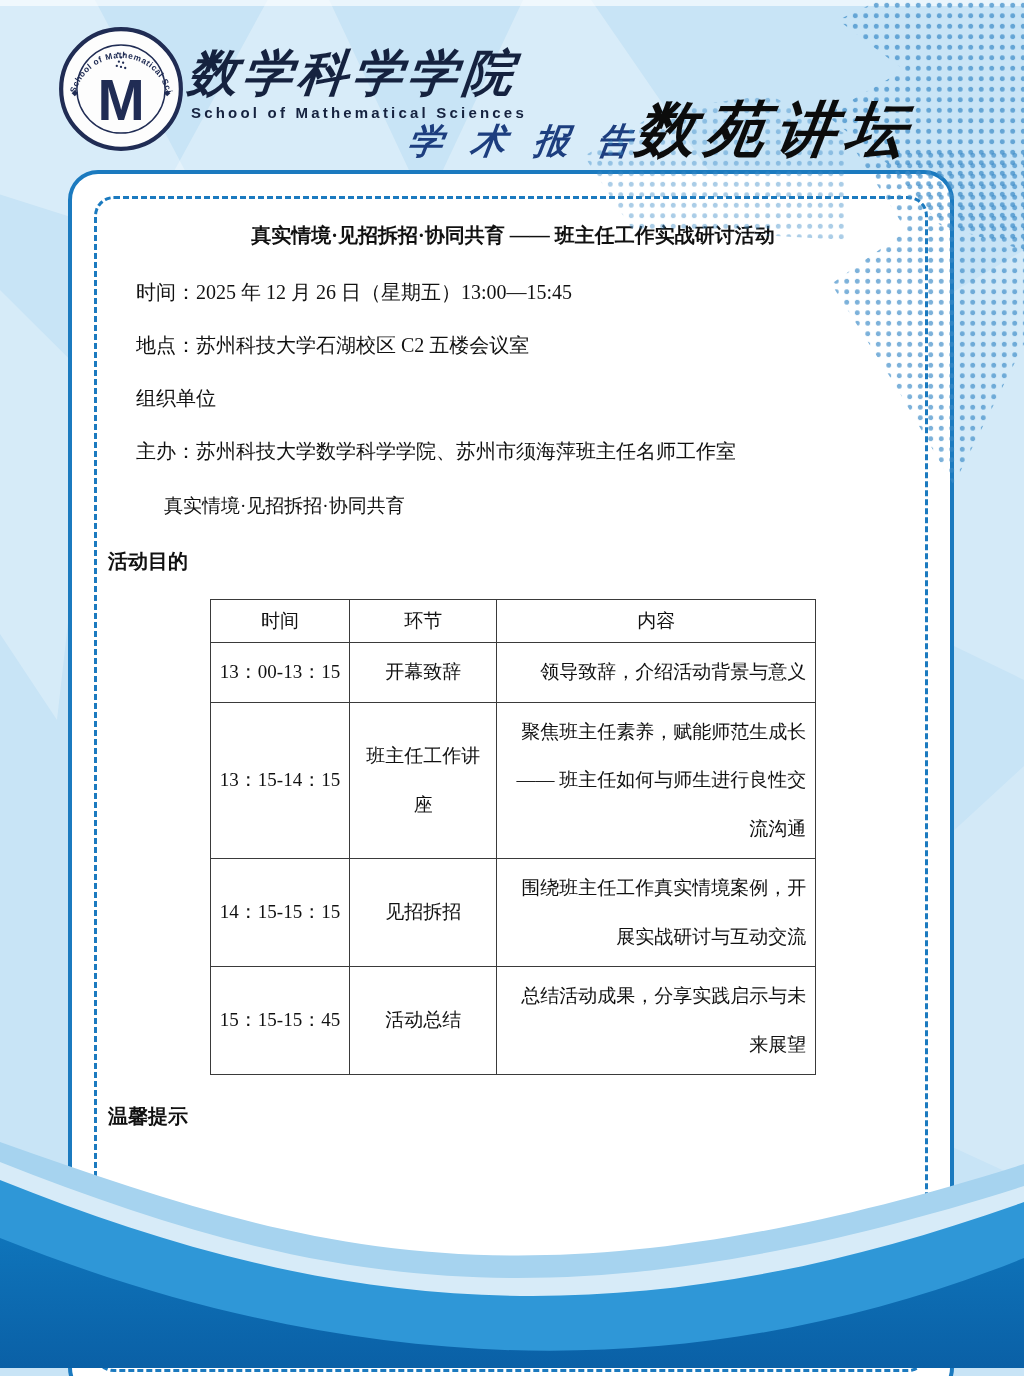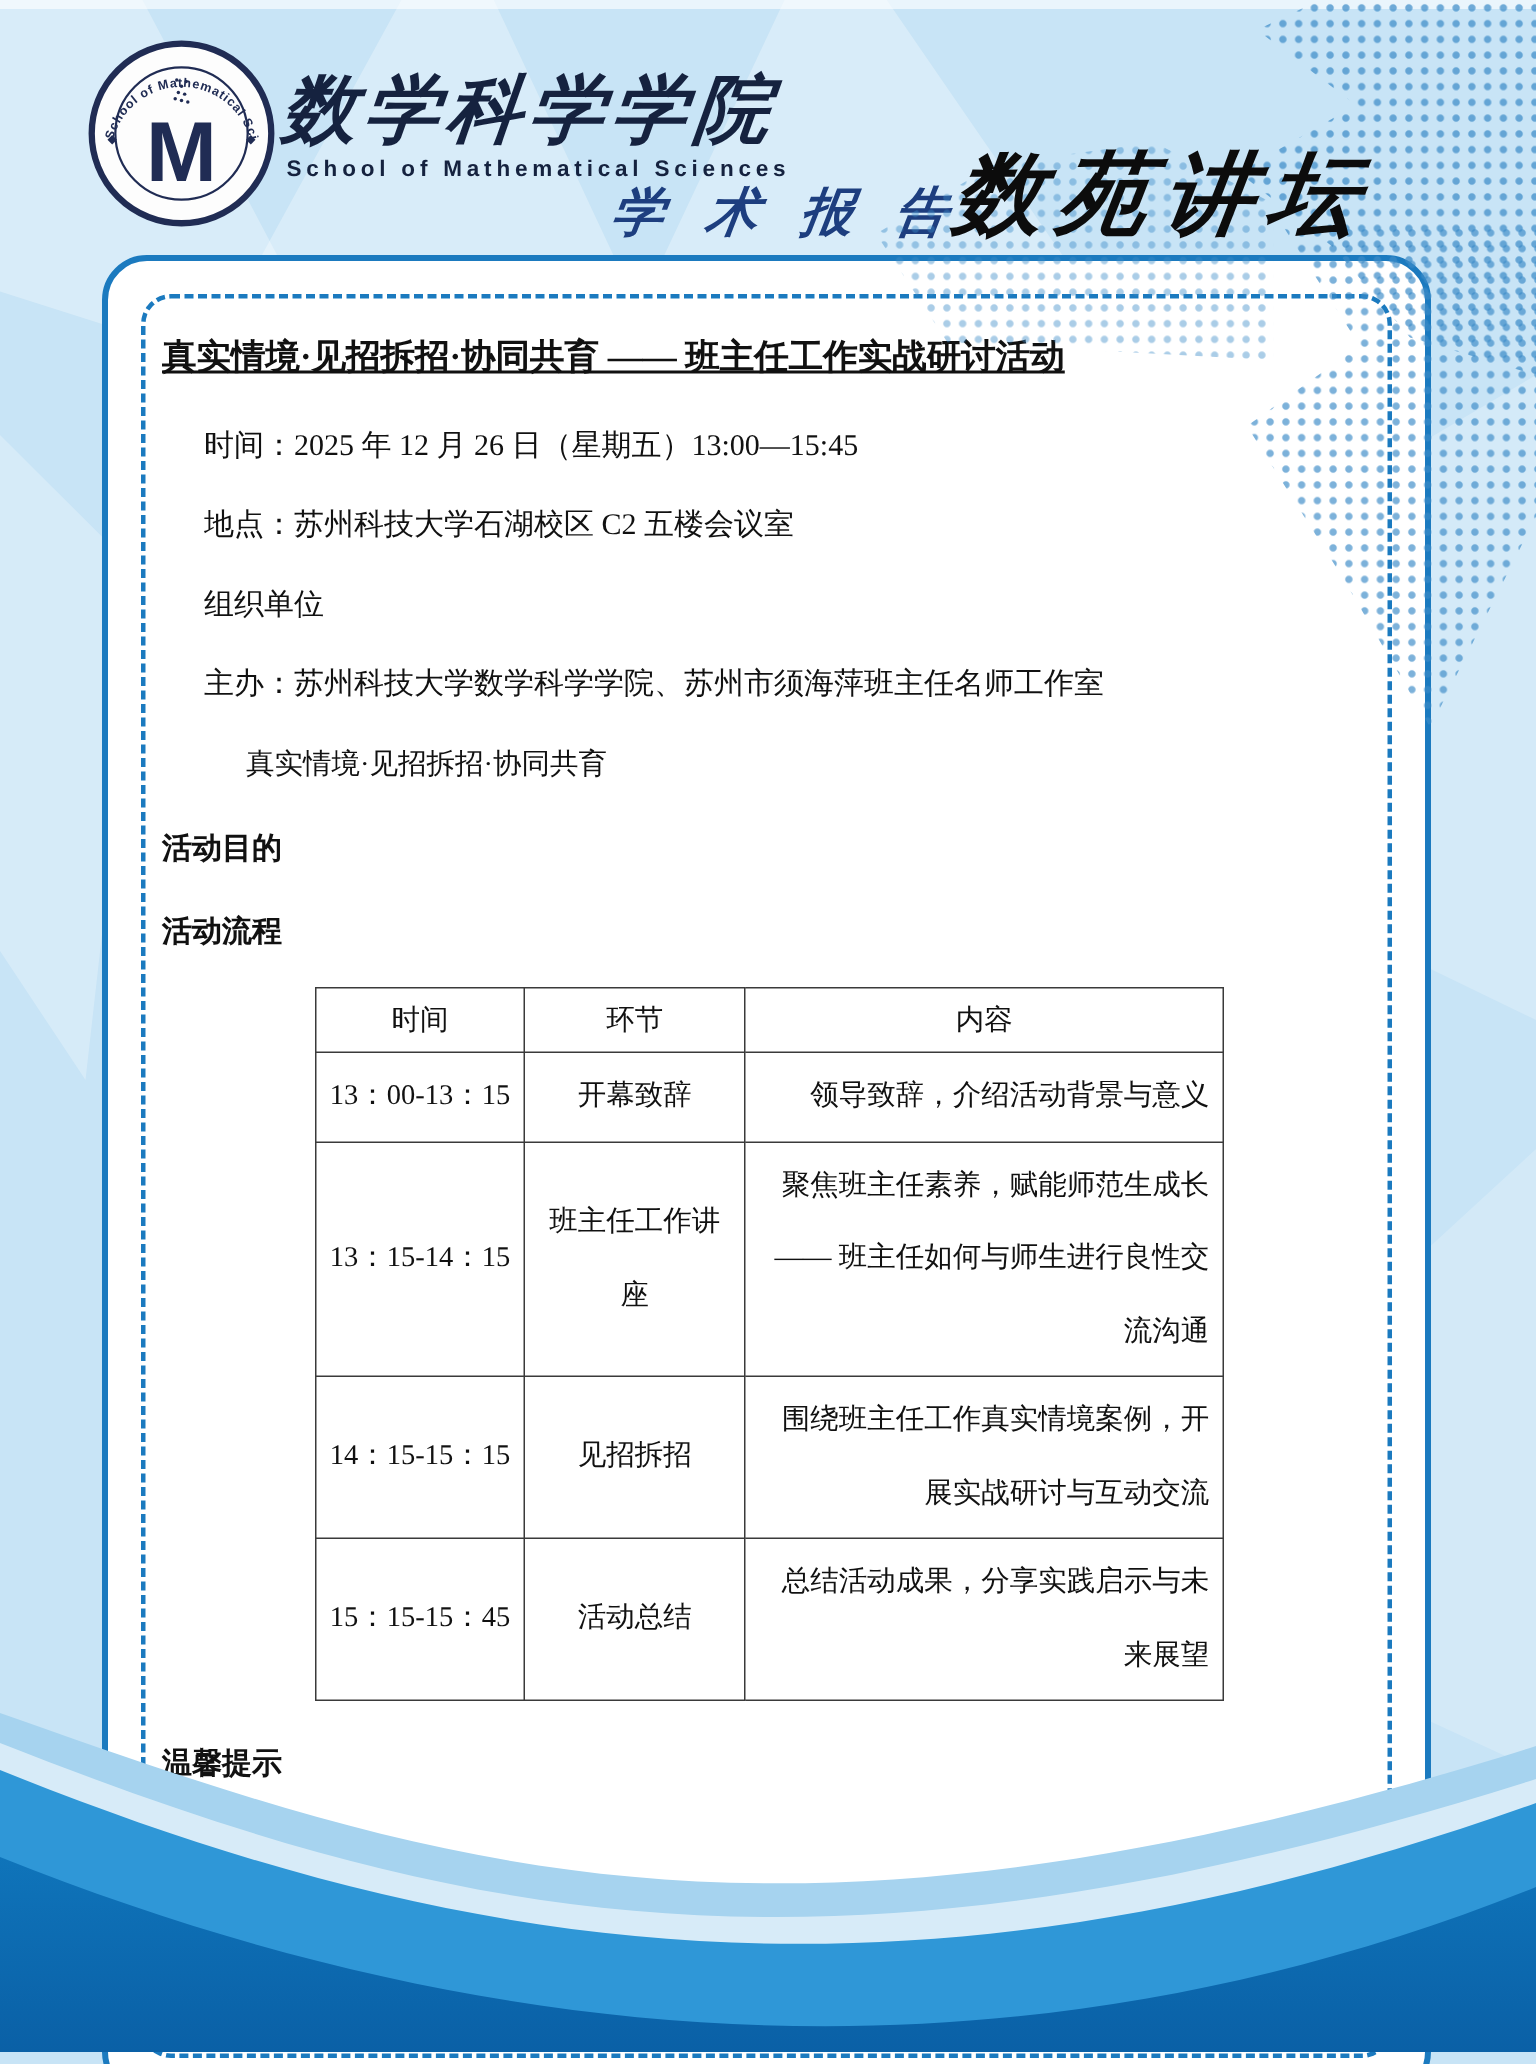--- a/index.html
+++ b/index.html
@@ -33,21 +33,21 @@
   .report{position:absolute;left:408px;top:118px;z-index:3;font-size:35px;font-weight:900;
           color:#1d3e7f;letter-spacing:28px;font-style:italic;transform:skewX(-8deg);}
   .forum{position:absolute;right:108px;top:90px;z-index:5;font-size:60px;font-weight:900;
          color:#0c0c0c;letter-spacing:10px;font-style:italic;transform:skewX(-8deg);}
   
   .card{position:absolute;left:68px;top:170px;width:878px;height:1220px;background:#fff;
         border:4px solid #1b7abf;border-radius:30px;z-index:2;}
   .dashed{position:absolute;left:22px;top:22px;right:22px;bottom:22px;
           border:3px dashed #1b7abf;border-radius:20px;}
   .content{position:absolute;left:36px;top:34px;right:32px;bottom:30px;font-size:19px;}
-  .evt-title{font-weight:bold;font-size:23px;margin:14px 0 30px 0;text-decoration:underline;}
+  .evt-title{text-align:center;font-weight:bold;font-size:20px;margin:14px 0 30px 0;}
   .info{margin-left:28px;}
   .info p{margin:0 0 26px 0;font-weight:normal;font-size:20px;}
   .sec-label{font-weight:bold;font-size:20px;margin:28px 0 0 0;}
   .para{margin:24px 0 0 18px;text-indent:2em;line-height:1.55;}
   .para.loose{line-height:1.95;}
   
   table.schedule{border-collapse:collapse;margin:24px auto 0 auto;}
   .schedule th,.schedule td{border:1px solid #3a3a3a;font-weight:normal;font-size:19px;}
   .schedule th{height:42px;padding:0 8px;}
   .schedule td{line-height:2.55;padding:5px 9px;}
@@ -110,21 +110,20 @@
         <p><span>时间：</span><span>2025 年 12 月 26 日（星期五）13:00—15:45</span></p>
         <p><span>地点：</span><span>苏州科技大学石湖校区 C2 五楼会议室</span></p>
         <p><span>组织单位</span></p>
         <p><span>主办：</span><span>苏州科技大学数学科学学院、苏州市须海萍班主任名师工作室</span></p>
       </div>
 
       <p class="para">真实情境·见招拆招·协同共育</p>
 
       <div class="sec-label">活动目的</div>
 
-      <div class="sec-label">活动流程</div>
 
       <table class="schedule">
         <tbody>
             <tr>
           <th class="col-time">时间</th>
           <th class="col-seg">环节</th>
           <th class="col-cont" style="text-align:center">内容</th>
         </tr>
         <tr>
           <td class="col-time">13：00-13：15</td>

